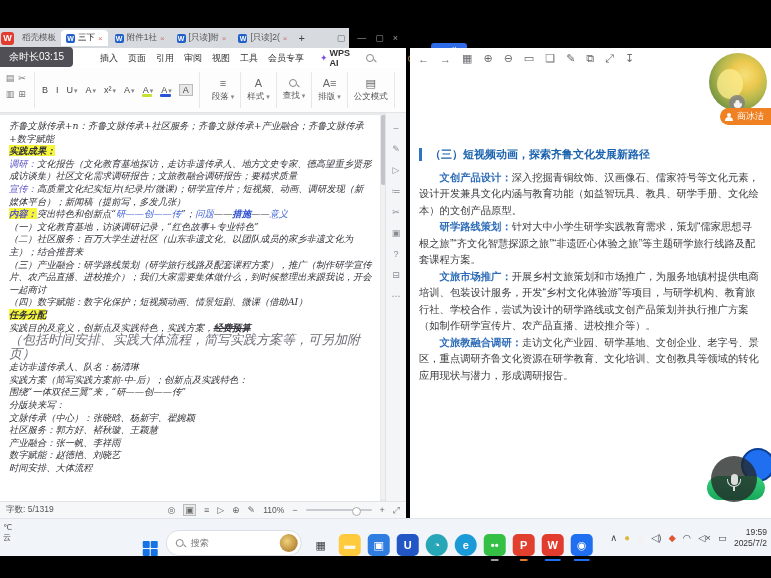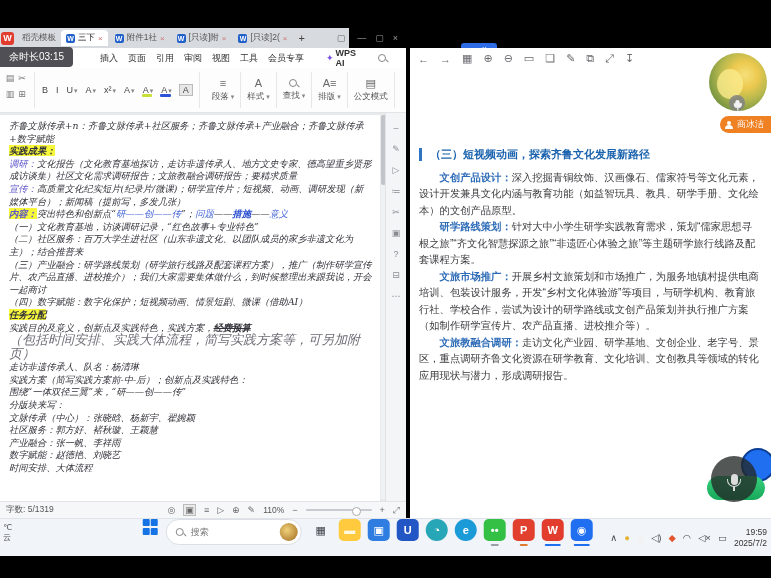--- a/index.html
+++ b/index.html
@@ -13,21 +13,21 @@
   .hometab{padding:0 5px;white-space:nowrap;}
   .tab{display:flex;align-items:center;gap:3px;padding:2px 5px;border-radius:4px 4px 0 0;margin-right:2px;white-space:nowrap;max-width:70px;}
   .tab .wicon{width:9px;height:9px;background:#2160c9;color:#fff;border-radius:2px;font-size:7px;font-weight:bold;
     display:flex;align-items:center;justify-content:center;flex:0 0 auto;}
   .tab.active{background:#fff;color:#222;}
   .tab .tclose{color:#c77;font-size:8px;}
   .newtab{padding:0 4px;font-size:11px;color:#444;}
   .tb-spacer{flex:1;}
   .winctl-lite{color:#666;font-size:9px;padding:0 4px;}
   .winctl-dark{background:#000;height:20px;display:flex;align-items:center;gap:9px;padding:0 8px;color:#9a9a9a;font-size:9px;}
-  .menurow{height:20px;display:flex;align-items:center;gap:22px;font-size:9px;color:#333;padding:0 6px 0 100px;position:relative;flex:0 0 auto;background:#fff;}
+  .menurow{height:20px;display:flex;align-items:center;gap:16px;font-size:9px;color:#333;padding:0 6px 0 100px;position:relative;flex:0 0 auto;background:#fff;}
   .menurow .mitem{white-space:nowrap;}
   .aibadge{display:flex;align-items:center;gap:2px;font-weight:bold;color:#333;}
   .aiburst{color:#7a4fe0;font-size:9px;}
   .timer{position:absolute;left:0;top:-1px;height:20px;background:rgba(66,66,72,.93);color:#fff;font-size:10px;
     display:flex;align-items:center;padding:0 9px;border-radius:0 4px 4px 0;z-index:6;}
   .mrspacer{flex:1;}
   .closex{color:#b85;font-size:10px;}
   .sharebtn{background:#2e6be6;color:#fff;font-size:9px;padding:2px 8px;border-radius:3px;display:flex;align-items:center;gap:3px;}
   .ribbon{height:40px;border-bottom:1px solid #e3e4e6;display:flex;align-items:stretch;padding:2px 4px;gap:6px;flex:0 0 auto;background:#fdfdfd;}
   .clipgrid{display:grid;grid-template-columns:12px 12px;grid-auto-rows:16px;color:#777;font-size:9px;align-items:center;justify-items:center;}
@@ -70,21 +70,21 @@
   .zoomdot{position:absolute;left:46px;top:-2.5px;width:7px;height:7px;background:#fff;border:1px solid #aaa;border-radius:50%;}
   
   .viewer{position:absolute;left:410px;top:48px;width:361px;height:470px;background:#fff;overflow:hidden;}
   .vtoolbar{display:flex;align-items:center;gap:11px;color:#6b6b70;font-size:11px;padding:4px 8px 2px 8px;}
   .vmore{margin-left:84px;color:#777;letter-spacing:1px;}
   .avatar{position:absolute;right:4px;top:5px;width:58px;height:58px;border-radius:50%;overflow:hidden;
     background:radial-gradient(circle at 62% 38%,#f6e07a 0%,#ecc94f 26%,#b9b94e 48%,#7f9a43 72%,#5c7a38 100%);}
   .avatar .blob{position:absolute;left:8px;top:16px;width:26px;height:30px;border-radius:50%;background:rgba(250,235,140,.8);}
   .avmic{position:absolute;right:26px;top:47px;width:16px;height:16px;border-radius:50%;background:rgba(130,130,130,.85);
     display:flex;align-items:center;justify-content:center;}
-  .namebadge{position:absolute;right:0;top:68px;background:#ef8123;color:#fff;font-size:9px;border-radius:9px 0 0 9px;
+  .namebadge{position:absolute;right:0;top:60px;background:#ef8123;color:#fff;font-size:9px;border-radius:9px 0 0 9px;
     padding:2px 7px 2px 5px;display:flex;align-items:center;gap:4px;}
   .person{width:8px;height:8px;position:relative;}
   .person::before{content:"";position:absolute;left:2px;top:0;width:4px;height:4px;border-radius:50%;background:#fff;}
   .person::after{content:"";position:absolute;left:0;top:4.5px;width:8px;height:3.5px;border-radius:4px 4px 0 0;background:#fff;}
   .vcontent{position:absolute;left:9px;right:9px;top:98px;font-size:10.3px;line-height:16.5px;color:#3c3c40;}
   .vheading{display:flex;align-items:center;gap:8px;color:#1b63ae;font-weight:bold;font-size:11px;margin:0 0 7px 0;}
   .bluebar{width:3px;height:13px;background:#2f74c0;flex:0 0 auto;}
   .vp{margin:0;text-indent:2em;}
   .vlead{color:#2e6cb8;font-weight:bold;}
   
@@ -94,21 +94,21 @@
   .floatmic{position:absolute;right:14px;bottom:2px;width:46px;height:46px;border-radius:50%;background:rgba(35,40,38,.78);
     display:flex;align-items:center;justify-content:center;}
   .micshape{position:relative;width:7px;height:11px;background:#ddd;border-radius:4px;color:#ddd;}
   .micshape::after{content:"";position:absolute;left:-3.5px;top:5px;width:12px;height:7px;border:1.5px solid #ddd;border-top:none;border-radius:0 0 8px 8px;}
   .micshape::before{content:"";position:absolute;left:2.5px;bottom:-6px;width:2px;height:5px;background:#ddd;}
   .micsmall{transform:scale(.62);}
   .micsmall,.micsmall::after,.micsmall::before{background-color:#f2f2f2;border-color:#f2f2f2;}
   
   .taskbar{position:absolute;left:0;top:518px;width:771px;height:37px;background:#f1f4f9;border-top:1px solid #e0e4ea;}
   .weather{position:absolute;left:3px;top:4px;font-size:8px;color:#555;line-height:10px;}
-  .tb-center{position:absolute;left:50%;top:0;height:37px;transform:translateX(-54%);display:flex;align-items:flex-start;gap:8px;}
+  .tb-center{position:absolute;left:50%;top:0;height:37px;transform:translateX(-54%);display:flex;align-items:flex-end;gap:8px;}
   .startbtn{display:grid;grid-template-columns:7px 7px;grid-gap:1.5px;}
   .startbtn i{width:7px;height:7px;background:#1573e6;border-radius:1px;}
   .searchpill{width:122px;height:24px;background:#fff;border:1px solid #dcdfe5;border-radius:13px;display:flex;align-items:center;
     padding:0 3px 0 9px;gap:6px;font-size:9px;color:#777;}
   .searchpill .sp-sp{flex:1;}
   .searchimg{width:18px;height:18px;border-radius:50%;background:radial-gradient(circle at 40% 40%,#f0d27a,#b78739 70%,#7d5a22);}
   .mag{width:9px;height:9px;position:relative;display:inline-block;flex:0 0 auto;}
   .mag::before{content:"";position:absolute;left:0;top:0;width:6px;height:6px;border:1.2px solid #888;border-radius:50%;}
   .mag::after{content:"";position:absolute;left:6.5px;top:6.5px;width:3.5px;height:1.4px;background:#888;transform:rotate(45deg);border-radius:1px;}
   .tb-app{position:relative;width:22px;height:22px;border-radius:5px;display:flex;align-items:center;justify-content:center;

